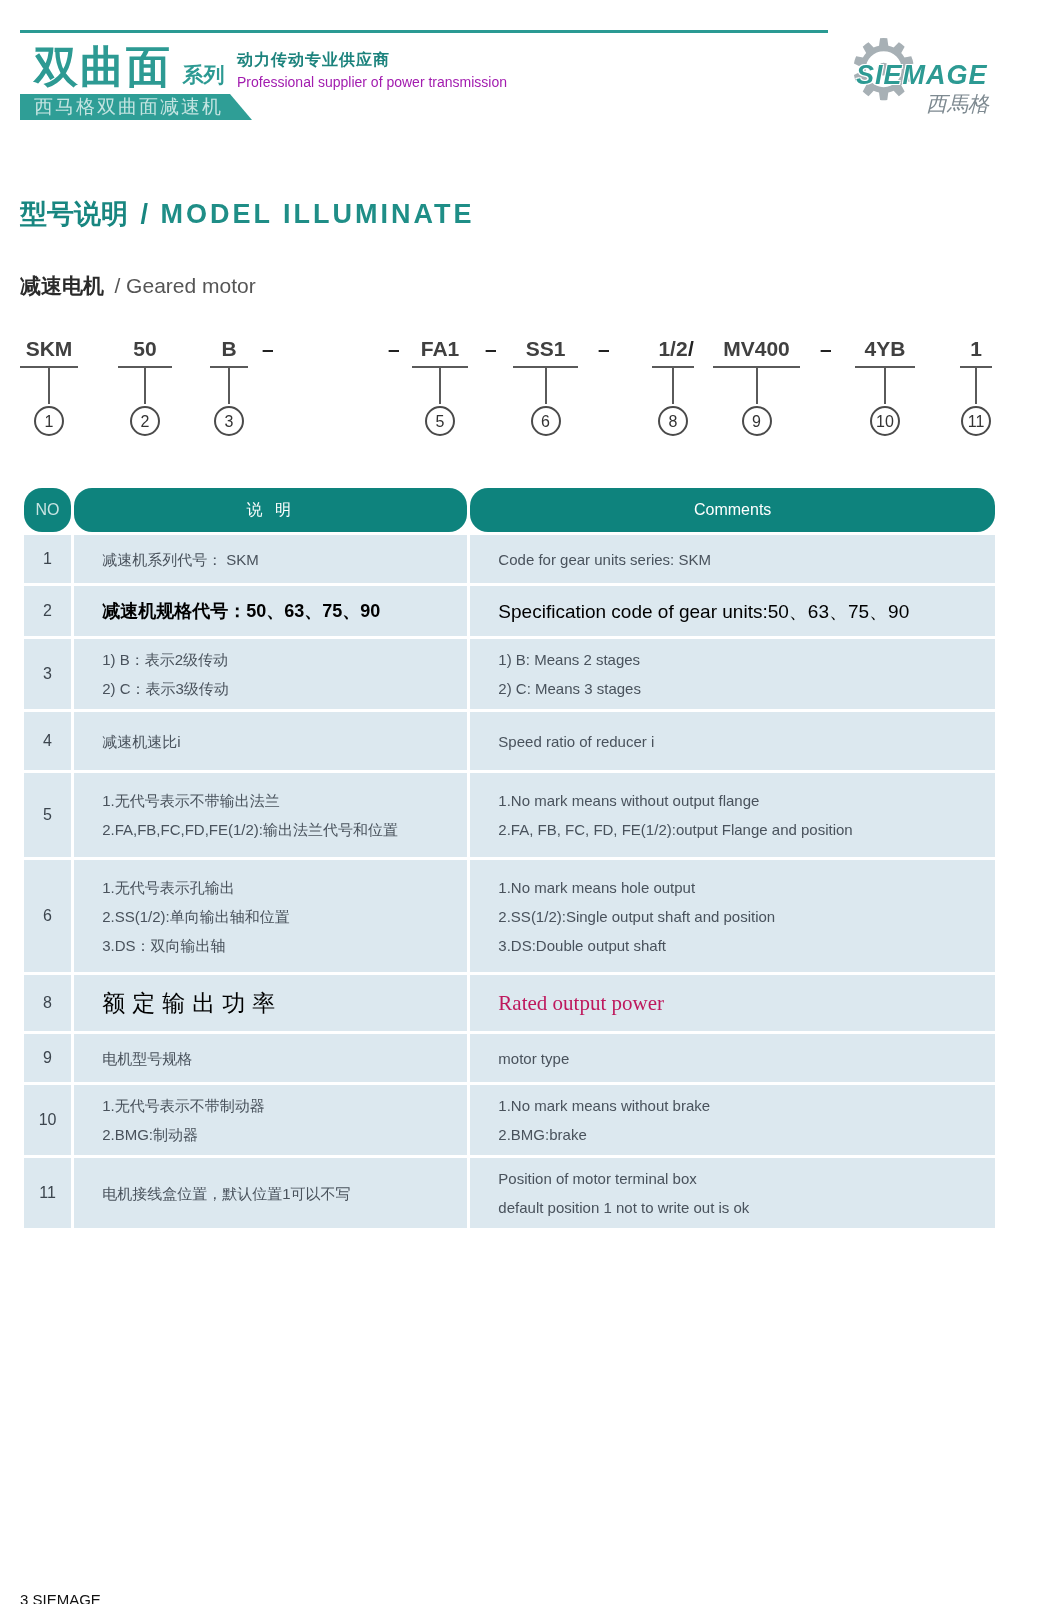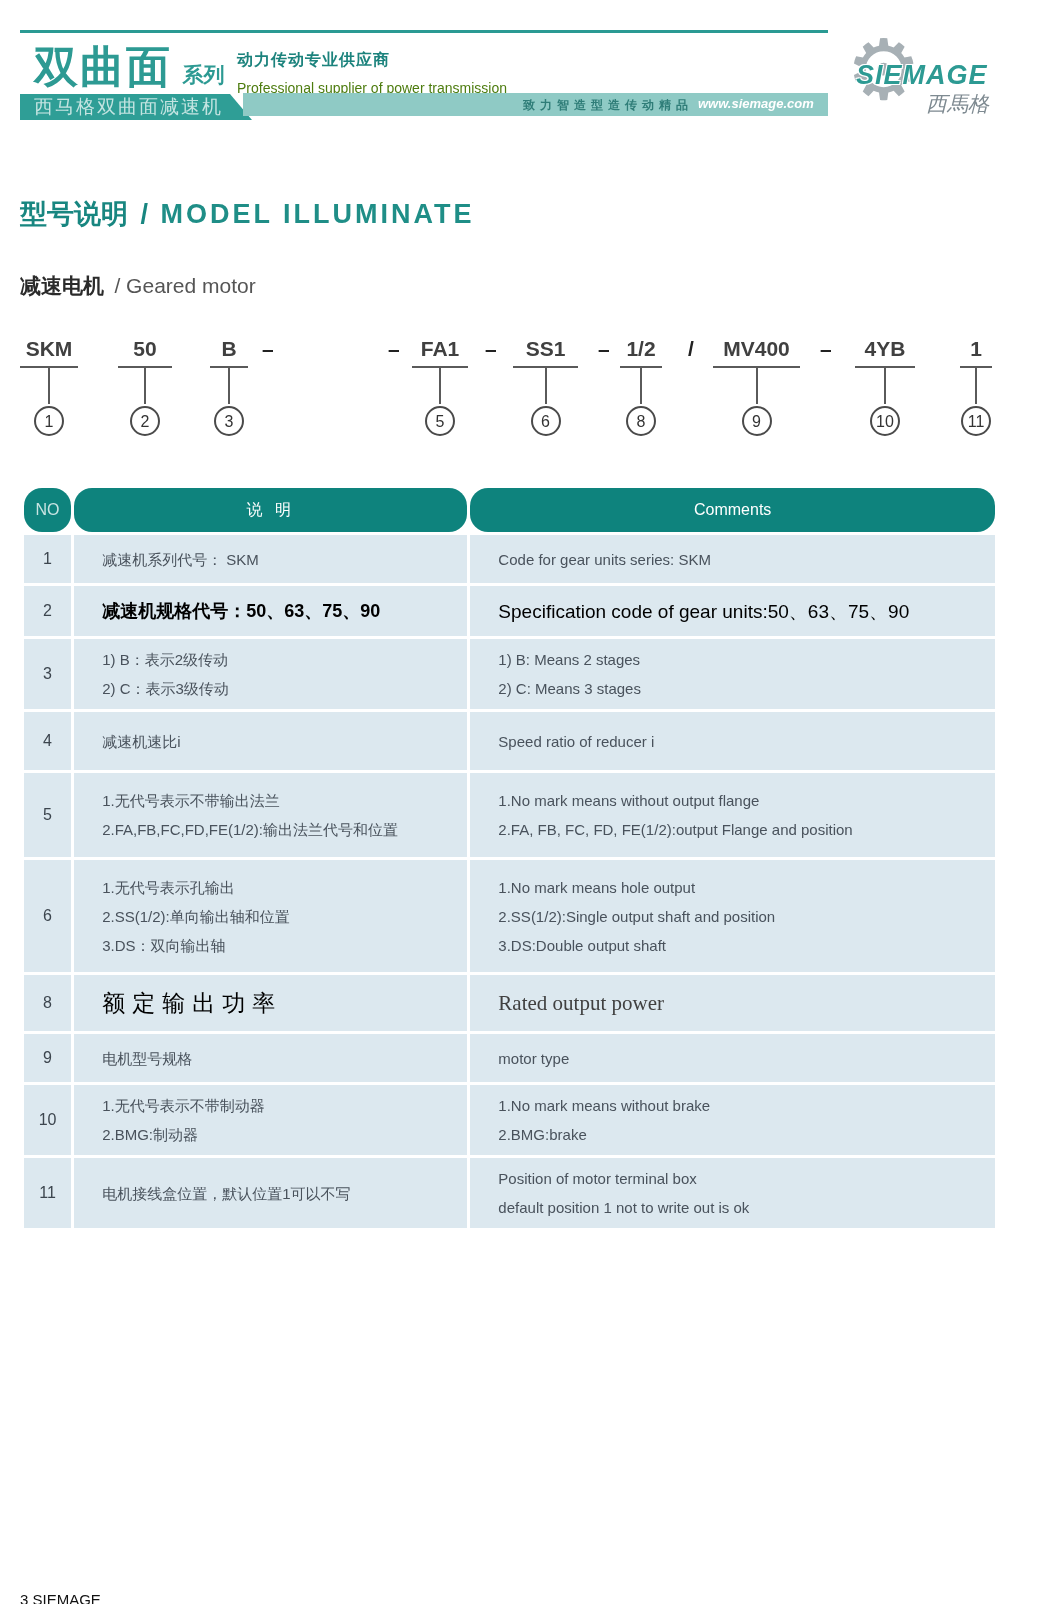--- a/index.html
+++ b/index.html
@@ -31,21 +31,21 @@
     position: absolute; left: 20px; top: 94px;
     width: 232px; height: 26px;
     background: #2f9e96;
     clip-path: polygon(0 0, calc(100% - 22px) 0, 100% 100%, 0 100%);
     color: #c4e4e1; font-size: 19px; line-height: 25px;
     padding-left: 14px; letter-spacing: 2px;
     font-family: "Liberation Serif", "DejaVu Serif", serif;
   }
   .supplier { position: absolute; left: 237px; top: 50px; }
   .supplier-cn { color: #1c837d; font-size: 16px; font-weight: bold; letter-spacing: 1px; font-family: Liberation Serif, serif; }
-  .supplier-en { color: #4d7c0f; font-size: 14px; margin-top: 9px; }
+  .supplier-en { color: #a21caf; font-size: 14px; margin-top: 3px; }
   .strip {
     position: absolute; left: 243px; top: 93px;
     width: 757px; height: 23px; background: #8fcac5;
   }
   .strip-slogan {
     position: absolute; left: 280px; top: 4px;
     color: #2f7d78; font-size: 12px; font-weight: bold; letter-spacing: 5px;
   }
   .strip-url {
     position: absolute; left: 455px; top: 3px;
@@ -138,21 +138,21 @@
   }
   tr.row-emph td.com-cell .cell-line {
     color: #000; font-size: 19px;
   }
   tr.row-serif td.desc-cell .cell-line {
     font-family: "Liberation Serif", "DejaVu Serif", serif;
     color: #000000; font-size: 23px; letter-spacing: 7px;
   }
   tr.row-serif td.com-cell .cell-line {
     font-family: "Liberation Serif", "DejaVu Serif", serif;
-    color: #404040; font-size: 21px;
+    color: #be185d; font-size: 21px;
   }
 
   
   .footer {
     position: absolute; left: 20px; top: 1558px;
     color: #111; font-size: 15px; margin-top: 33px;
   }
 </style>
 </head>
 <body>
@@ -166,24 +166,20 @@
     <span class="series-suffix">系列</span>
   </div>
 
   <div class="banner-left">西马格双曲面减速机</div>
 
   <div class="supplier">
     <div class="supplier-cn">动力传动专业供应商</div>
     <div class="supplier-en">Professional supplier of power transmission</div>
   </div>
 
-  <div class="strip">
-    <span class="strip-slogan">致力智造型造传动精品</span>
-    <span class="strip-url">www.siemage.com</span>
-  </div>
 
   <div class="logo">
     <span class="gear-glyph">⚙</span>
     <span class="logo-word">SIEMAGE</span>
     <span class="logo-cn">西馬格</span>
   </div>
 
   <div class="sec-title">
     <span class="sec-title-cn">型号说明</span>
     <span class="sec-title-sep">/</span>
@@ -234,21 +230,21 @@
 
     <div class="code-part" style="left:493px; width:65px;">
       <div class="code-label">SS1</div>
       <div class="code-underline"></div>
       <div class="code-vline"></div>
       <div class="code-circle">6</div>
     </div>
 
     <span class="code-sep" style="left:578px;">–</span>
 
-    <div class="code-part" style="left:600px; width:42px;">
+    <div class="code-part" style="left:632px; width:42px;">
       <div class="code-label">1/2</div>
       <div class="code-underline"></div>
       <div class="code-vline"></div>
       <div class="code-circle">8</div>
     </div>
 
     <span class="code-sep" style="left:668px;">/</span>
 
     <div class="code-part" style="left:693px; width:87px;">
       <div class="code-label">MV400</div>

